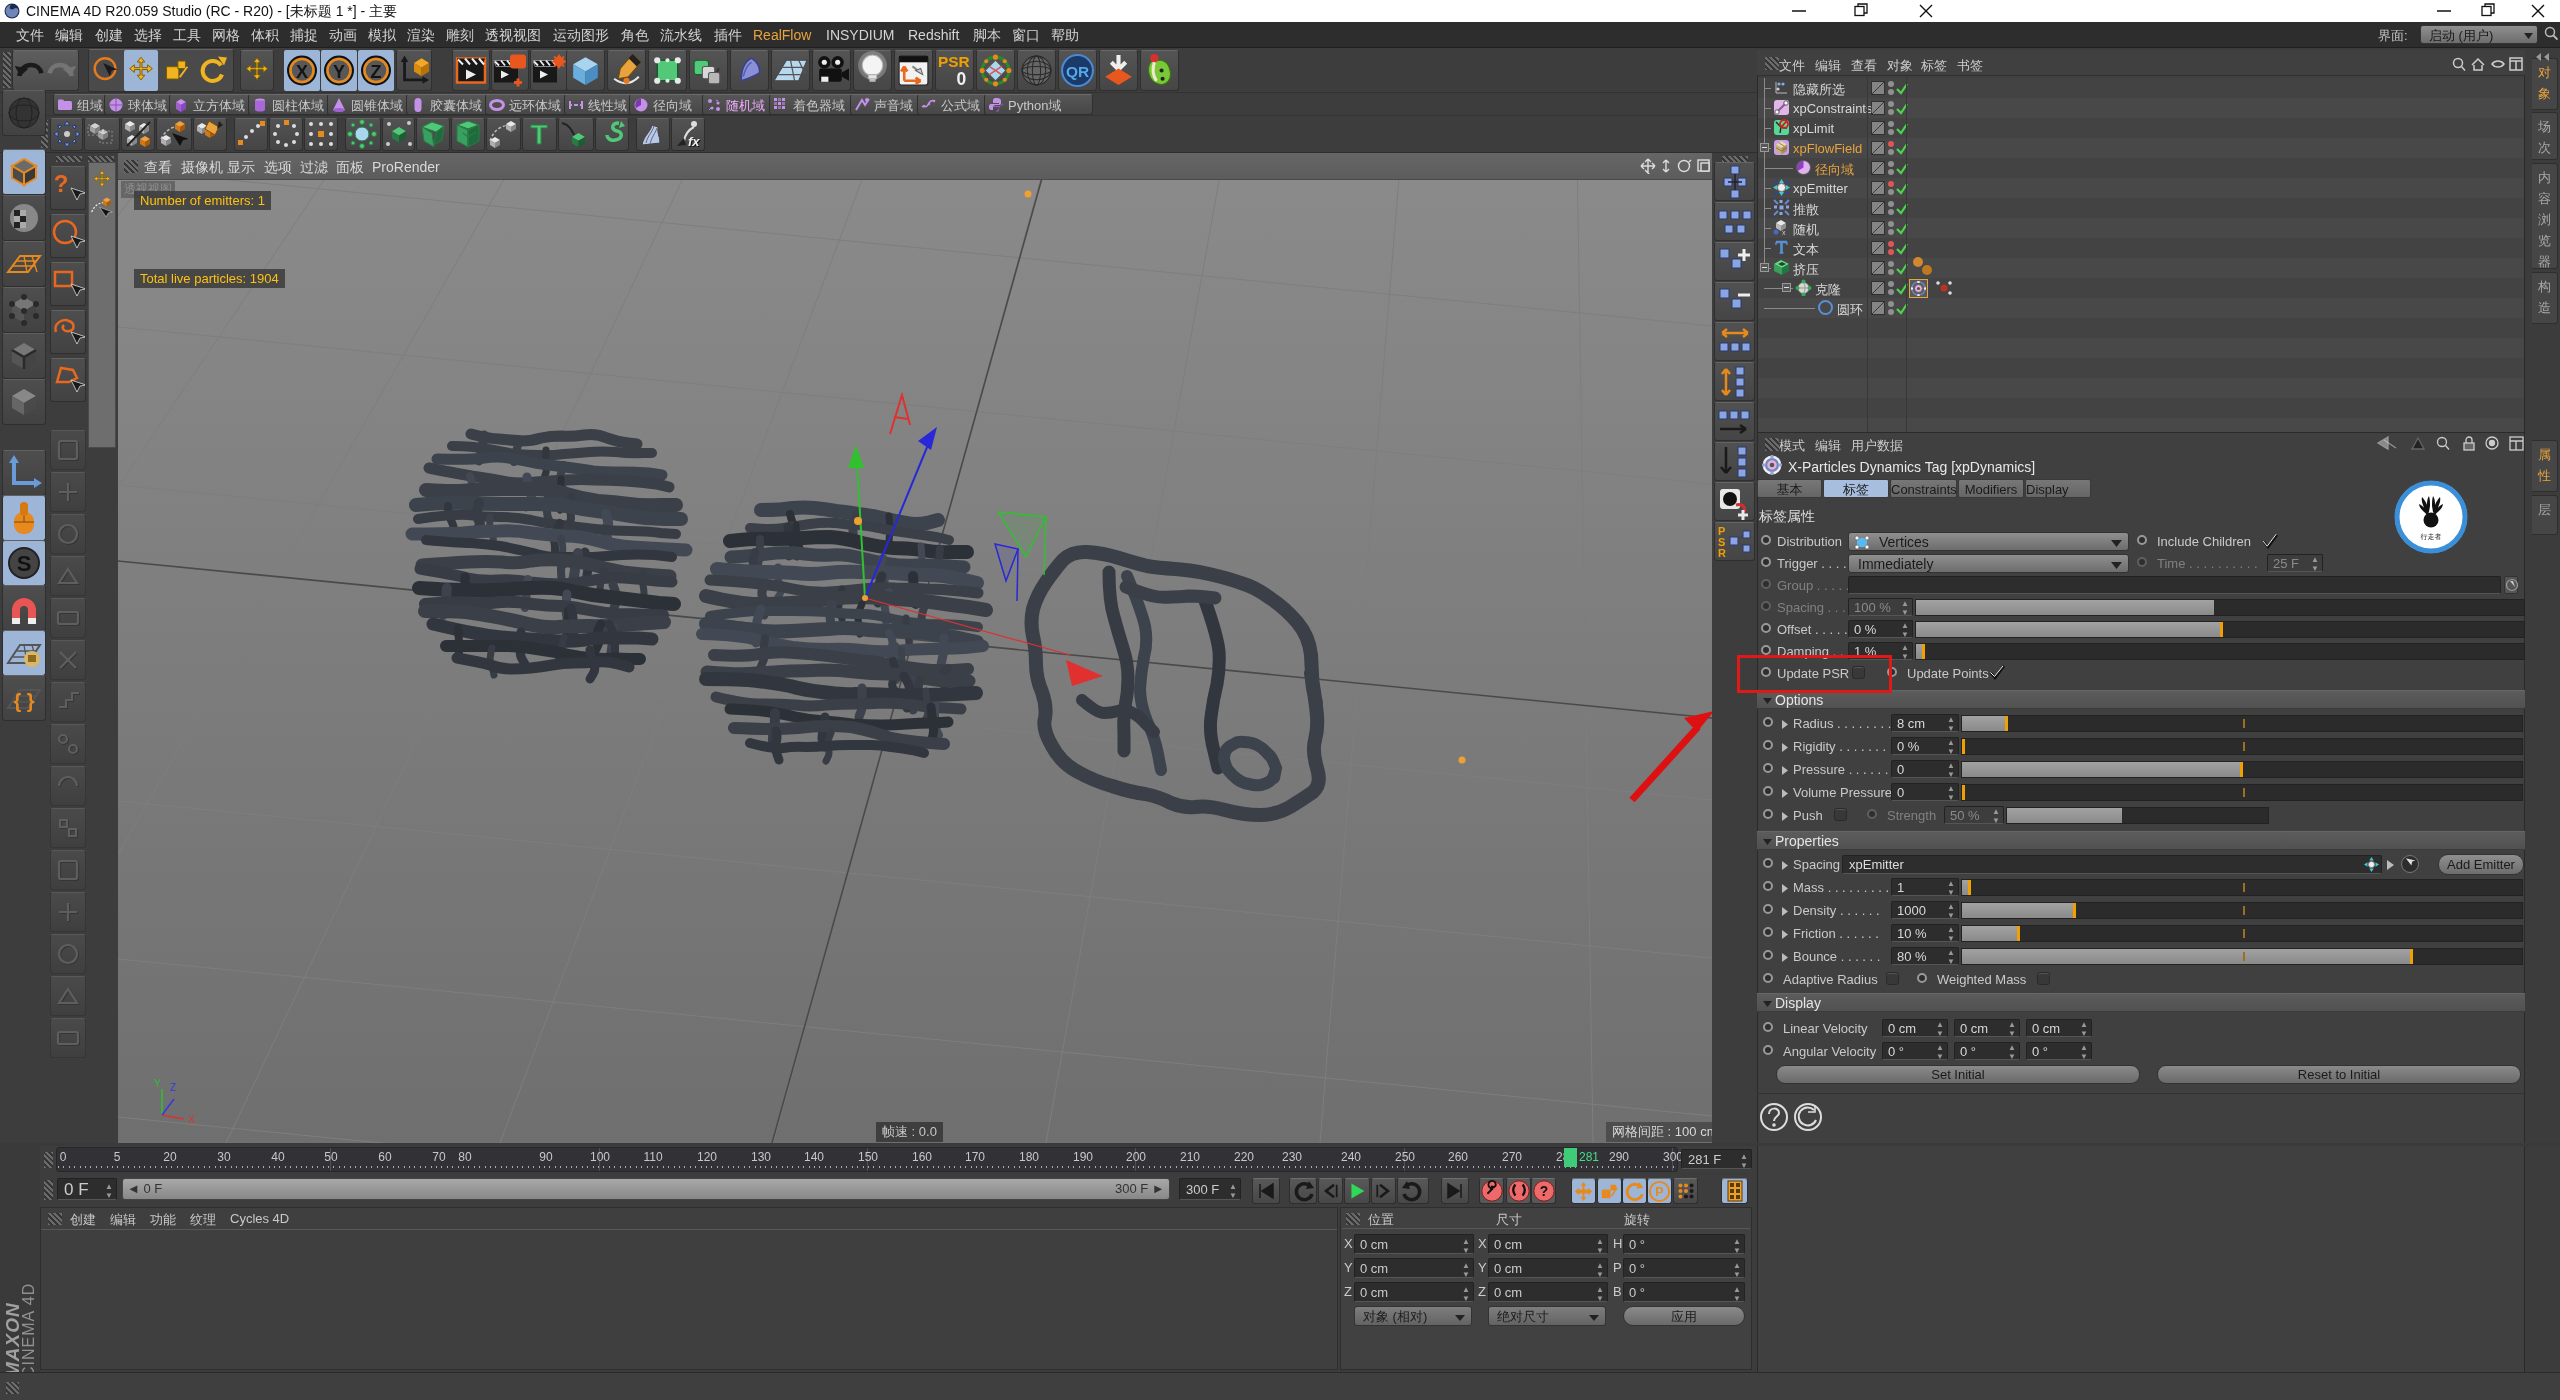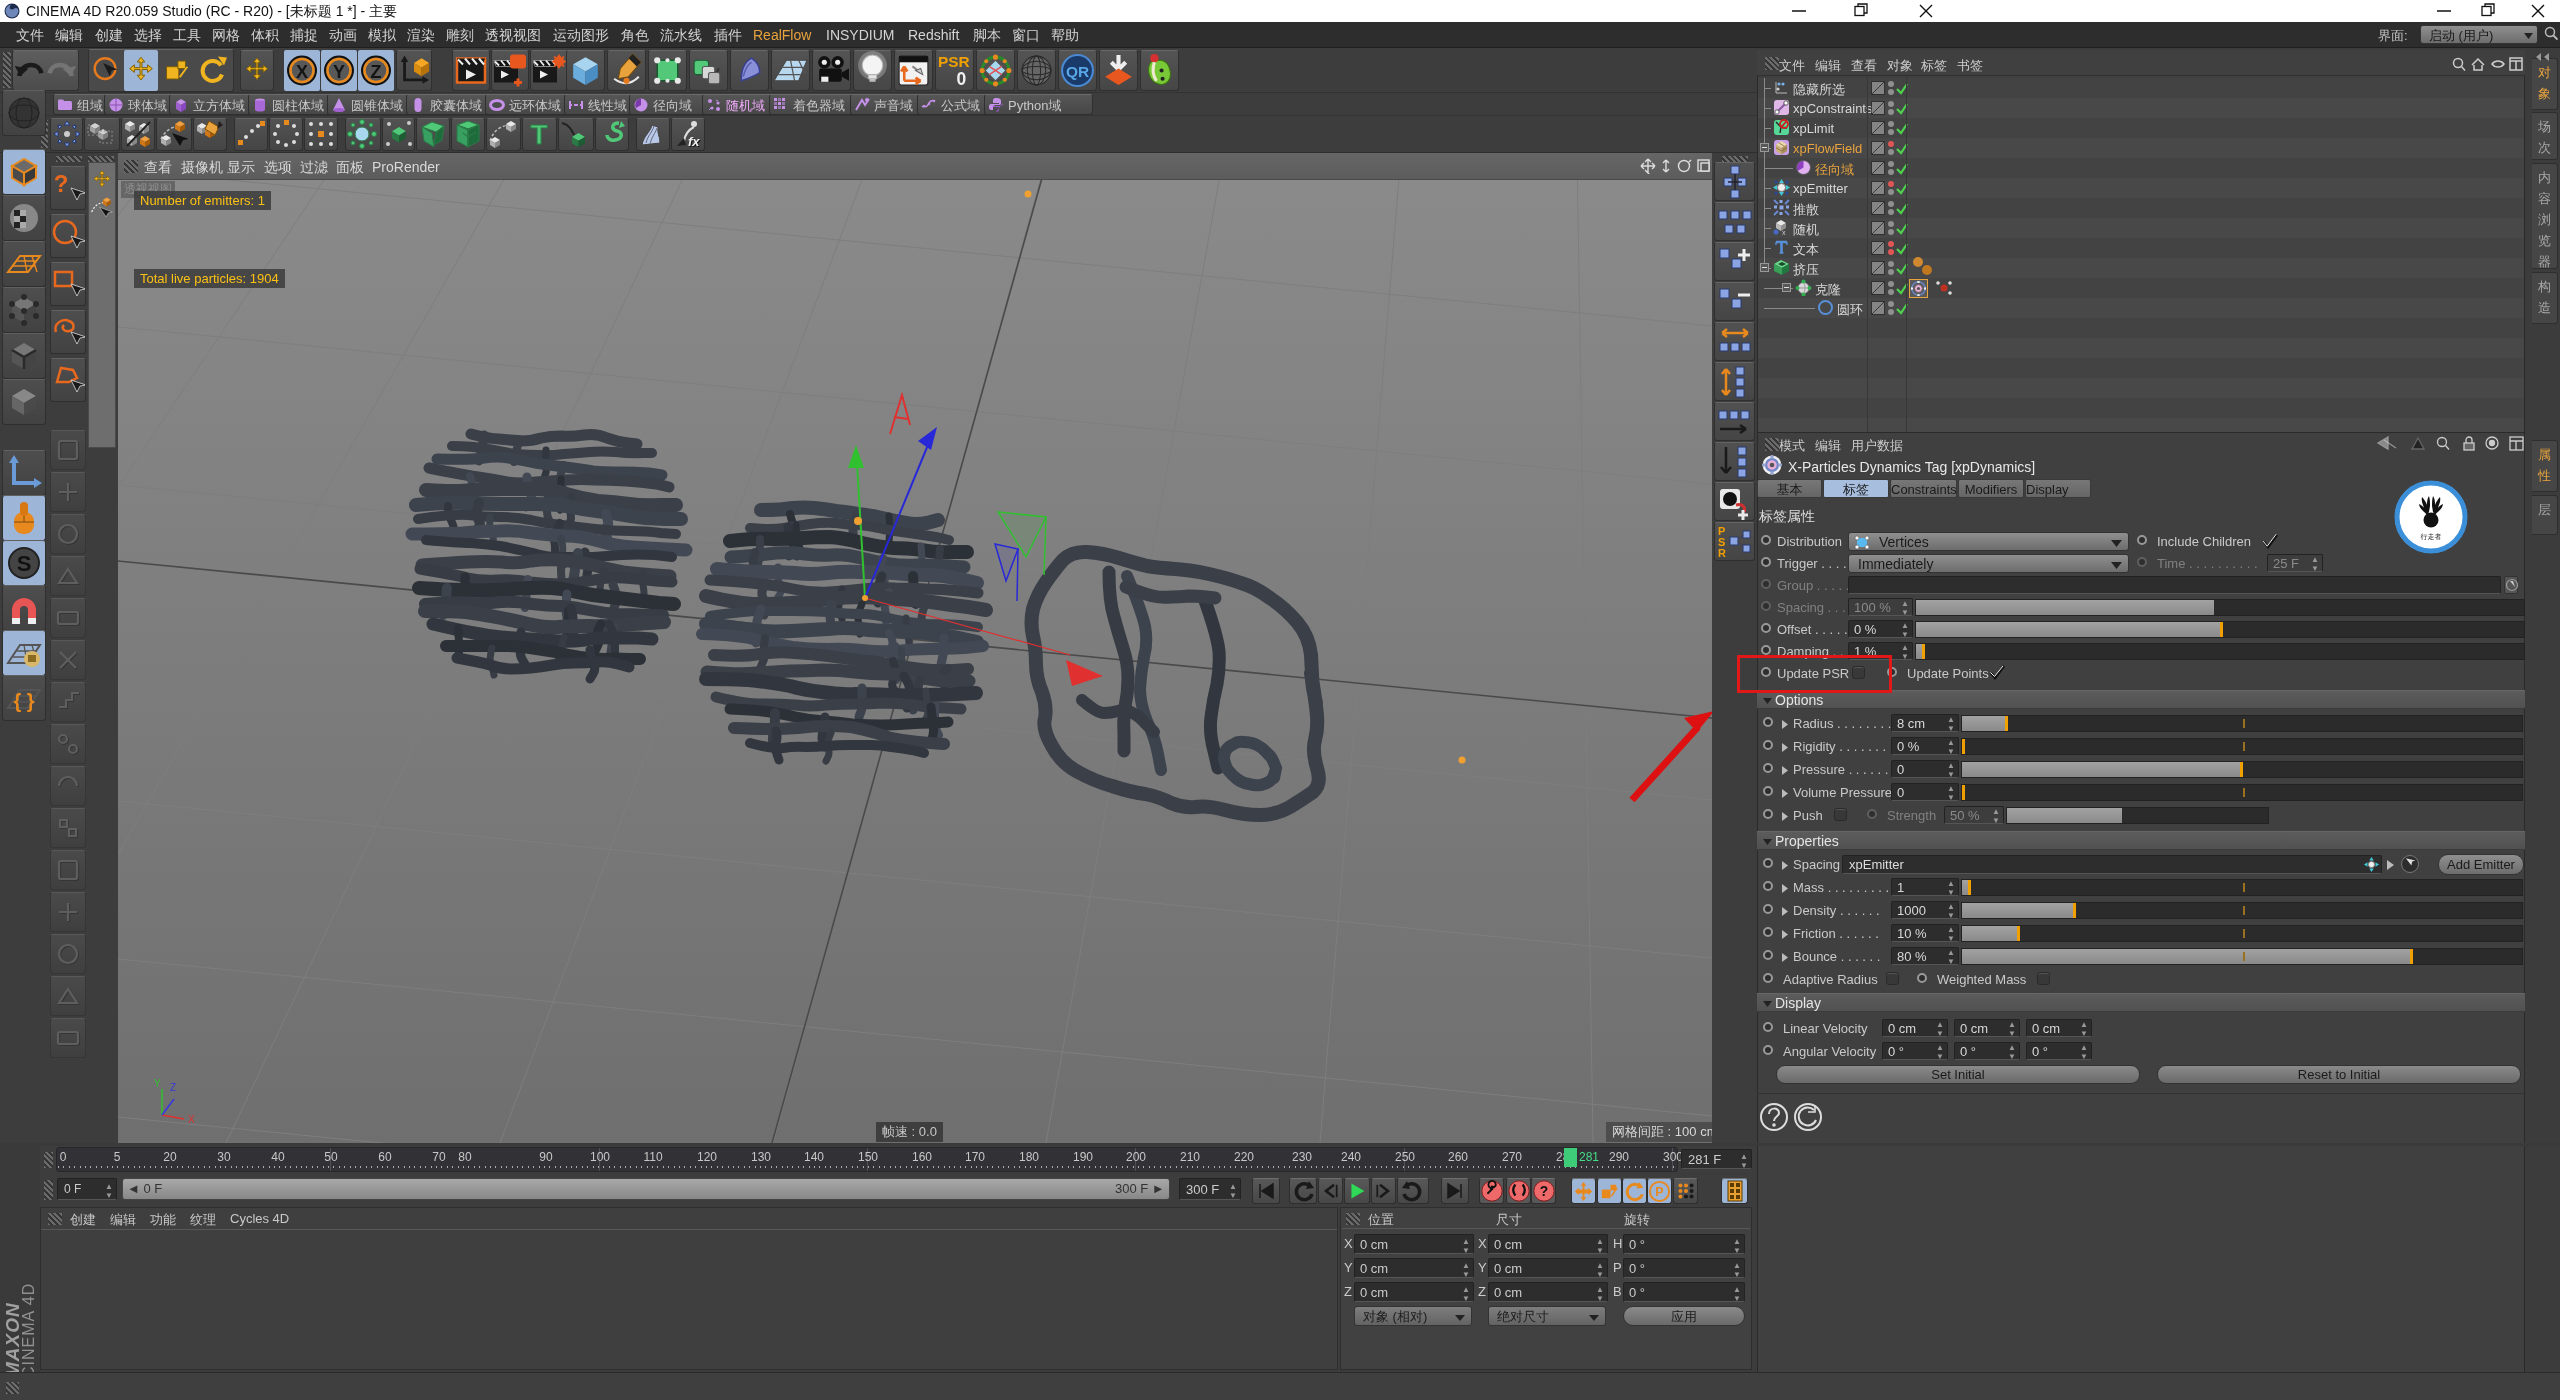--- a/index.html
+++ b/index.html
@@ -1745,37 +1745,37 @@
 <div class="abs" style="left:867px;top:1148px;width:1px;height:23px;background:#505055;"></div>
 <div class="abs" style="left:853px;top:1150px;width:30px;text-align:center;font-size:12px;color:#c8c8c8;">150</div>
 <div class="abs" style="left:907px;top:1150px;width:30px;text-align:center;font-size:12px;color:#c8c8c8;">160</div>
 <div class="abs" style="left:960px;top:1150px;width:30px;text-align:center;font-size:12px;color:#c8c8c8;">170</div>
 <div class="abs" style="left:1014px;top:1150px;width:30px;text-align:center;font-size:12px;color:#c8c8c8;">180</div>
 <div class="abs" style="left:1068px;top:1150px;width:30px;text-align:center;font-size:12px;color:#c8c8c8;">190</div>
 <div class="abs" style="left:1135px;top:1148px;width:1px;height:23px;background:#505055;"></div>
 <div class="abs" style="left:1121px;top:1150px;width:30px;text-align:center;font-size:12px;color:#c8c8c8;">200</div>
 <div class="abs" style="left:1175px;top:1150px;width:30px;text-align:center;font-size:12px;color:#c8c8c8;">210</div>
 <div class="abs" style="left:1229px;top:1150px;width:30px;text-align:center;font-size:12px;color:#c8c8c8;">220</div>
-<div class="abs" style="left:1282px;top:1150px;width:30px;text-align:right;font-size:12px;color:#c8c8c8;">230</div>
+<div class="abs" style="left:1282px;top:1150px;width:30px;text-align:left;font-size:12px;color:#c8c8c8;">230</div>
 <div class="abs" style="left:1336px;top:1150px;width:30px;text-align:center;font-size:12px;color:#c8c8c8;">240</div>
 <div class="abs" style="left:1404px;top:1148px;width:1px;height:23px;background:#505055;"></div>
 <div class="abs" style="left:1390px;top:1150px;width:30px;text-align:center;font-size:12px;color:#c8c8c8;">250</div>
 <div class="abs" style="left:1443px;top:1150px;width:30px;text-align:center;font-size:12px;color:#c8c8c8;">260</div>
 <div class="abs" style="left:1497px;top:1150px;width:30px;text-align:center;font-size:12px;color:#c8c8c8;">270</div>
 <div class="abs" style="left:1551px;top:1150px;width:30px;text-align:center;font-size:12px;color:#c8c8c8;">280</div>
 <div class="abs" style="left:1604px;top:1150px;width:30px;text-align:center;font-size:12px;color:#c8c8c8;">290</div>
 <div class="abs" style="left:1672px;top:1148px;width:1px;height:23px;background:#505055;"></div>
 <div class="abs" style="left:1658px;top:1150px;width:30px;text-align:center;font-size:12px;color:#c8c8c8;">300</div>
 <div class="abs" style="left:58px;top:1166px;width:1616px;height:2px;background:repeating-linear-gradient(90deg,#aaa 0 1px,transparent 1px 5.4px);"></div>
 <div class="abs" style="left:1564px;top:1148px;width:13px;height:19px;background:#3ecc78;"></div>
 <div class="abs" style="left:1579px;top:1150px;font-size:12px;color:#44dd88;">281</div>
 <div class="fld" style="left:1681px;top:1149px;width:71px;height:20px;"><span style="margin-left:6px;font-size:13px;line-height:19px;">281 F</span><span class="spin" style="top:2px;">▲<br>▼</span></div>
 <div class="abs" style="left:40px;top:1174px;width:1717px;height:33px;background:#3d3d3d;"></div>
 <div class="abs grip" style="left:44px;top:1180px;width:9px;height:20px;"></div>
-<div class="fld" style="left:57px;top:1178px;width:60px;height:22px;"><span style="margin-left:6px;font-size:12px;line-height:21px;">0 F</span><span class="spin" style="top:3px;">▲<br>▼</span></div>
+<div class="fld" style="left:57px;top:1178px;width:60px;height:22px;"><span style="margin-left:6px;font-size:17px;line-height:21px;">0 F</span><span class="spin" style="top:3px;">▲<br>▼</span></div>
 <div class="abs" style="left:122px;top:1178px;width:1048px;height:22px;background:linear-gradient(#a8a8a8,#888);border:1px solid #444;border-radius:3px;"></div>
 <div class="abs" style="left:127px;top:1181px;font-size:13px;color:#333;">◄ 0 F</div>
 <div class="abs" style="left:1115px;top:1181px;font-size:13px;color:#333;">300 F ►</div>
 <div class="fld" style="left:1179px;top:1178px;width:62px;height:22px;"><span style="margin-left:6px;font-size:13px;line-height:21px;">300 F</span><span class="spin" style="top:3px;">▲<br>▼</span></div>
 <div class="tbtn" style="left:1252px;top:1178px;width:28px;"><svg width="100%" height="100%" viewBox="0 0 26 24">
       <path d="M7 5v14M20 5l-11 7 11 7z" fill="#1a1a1a" stroke="#1a1a1a" stroke-width="1.5"></path>
     </svg></div>
 <div class="tbtn" style="left:1289px;top:1178px;width:28px;"><svg width="100%" height="100%" viewBox="0 0 26 24">
       <path d="M20 7a8 8 0 1 0 2 8" fill="none" stroke="#1a1a1a" stroke-width="3.5"></path>
       <path d="M19 2l5 7-8 1z" fill="#1a1a1a"></path>

